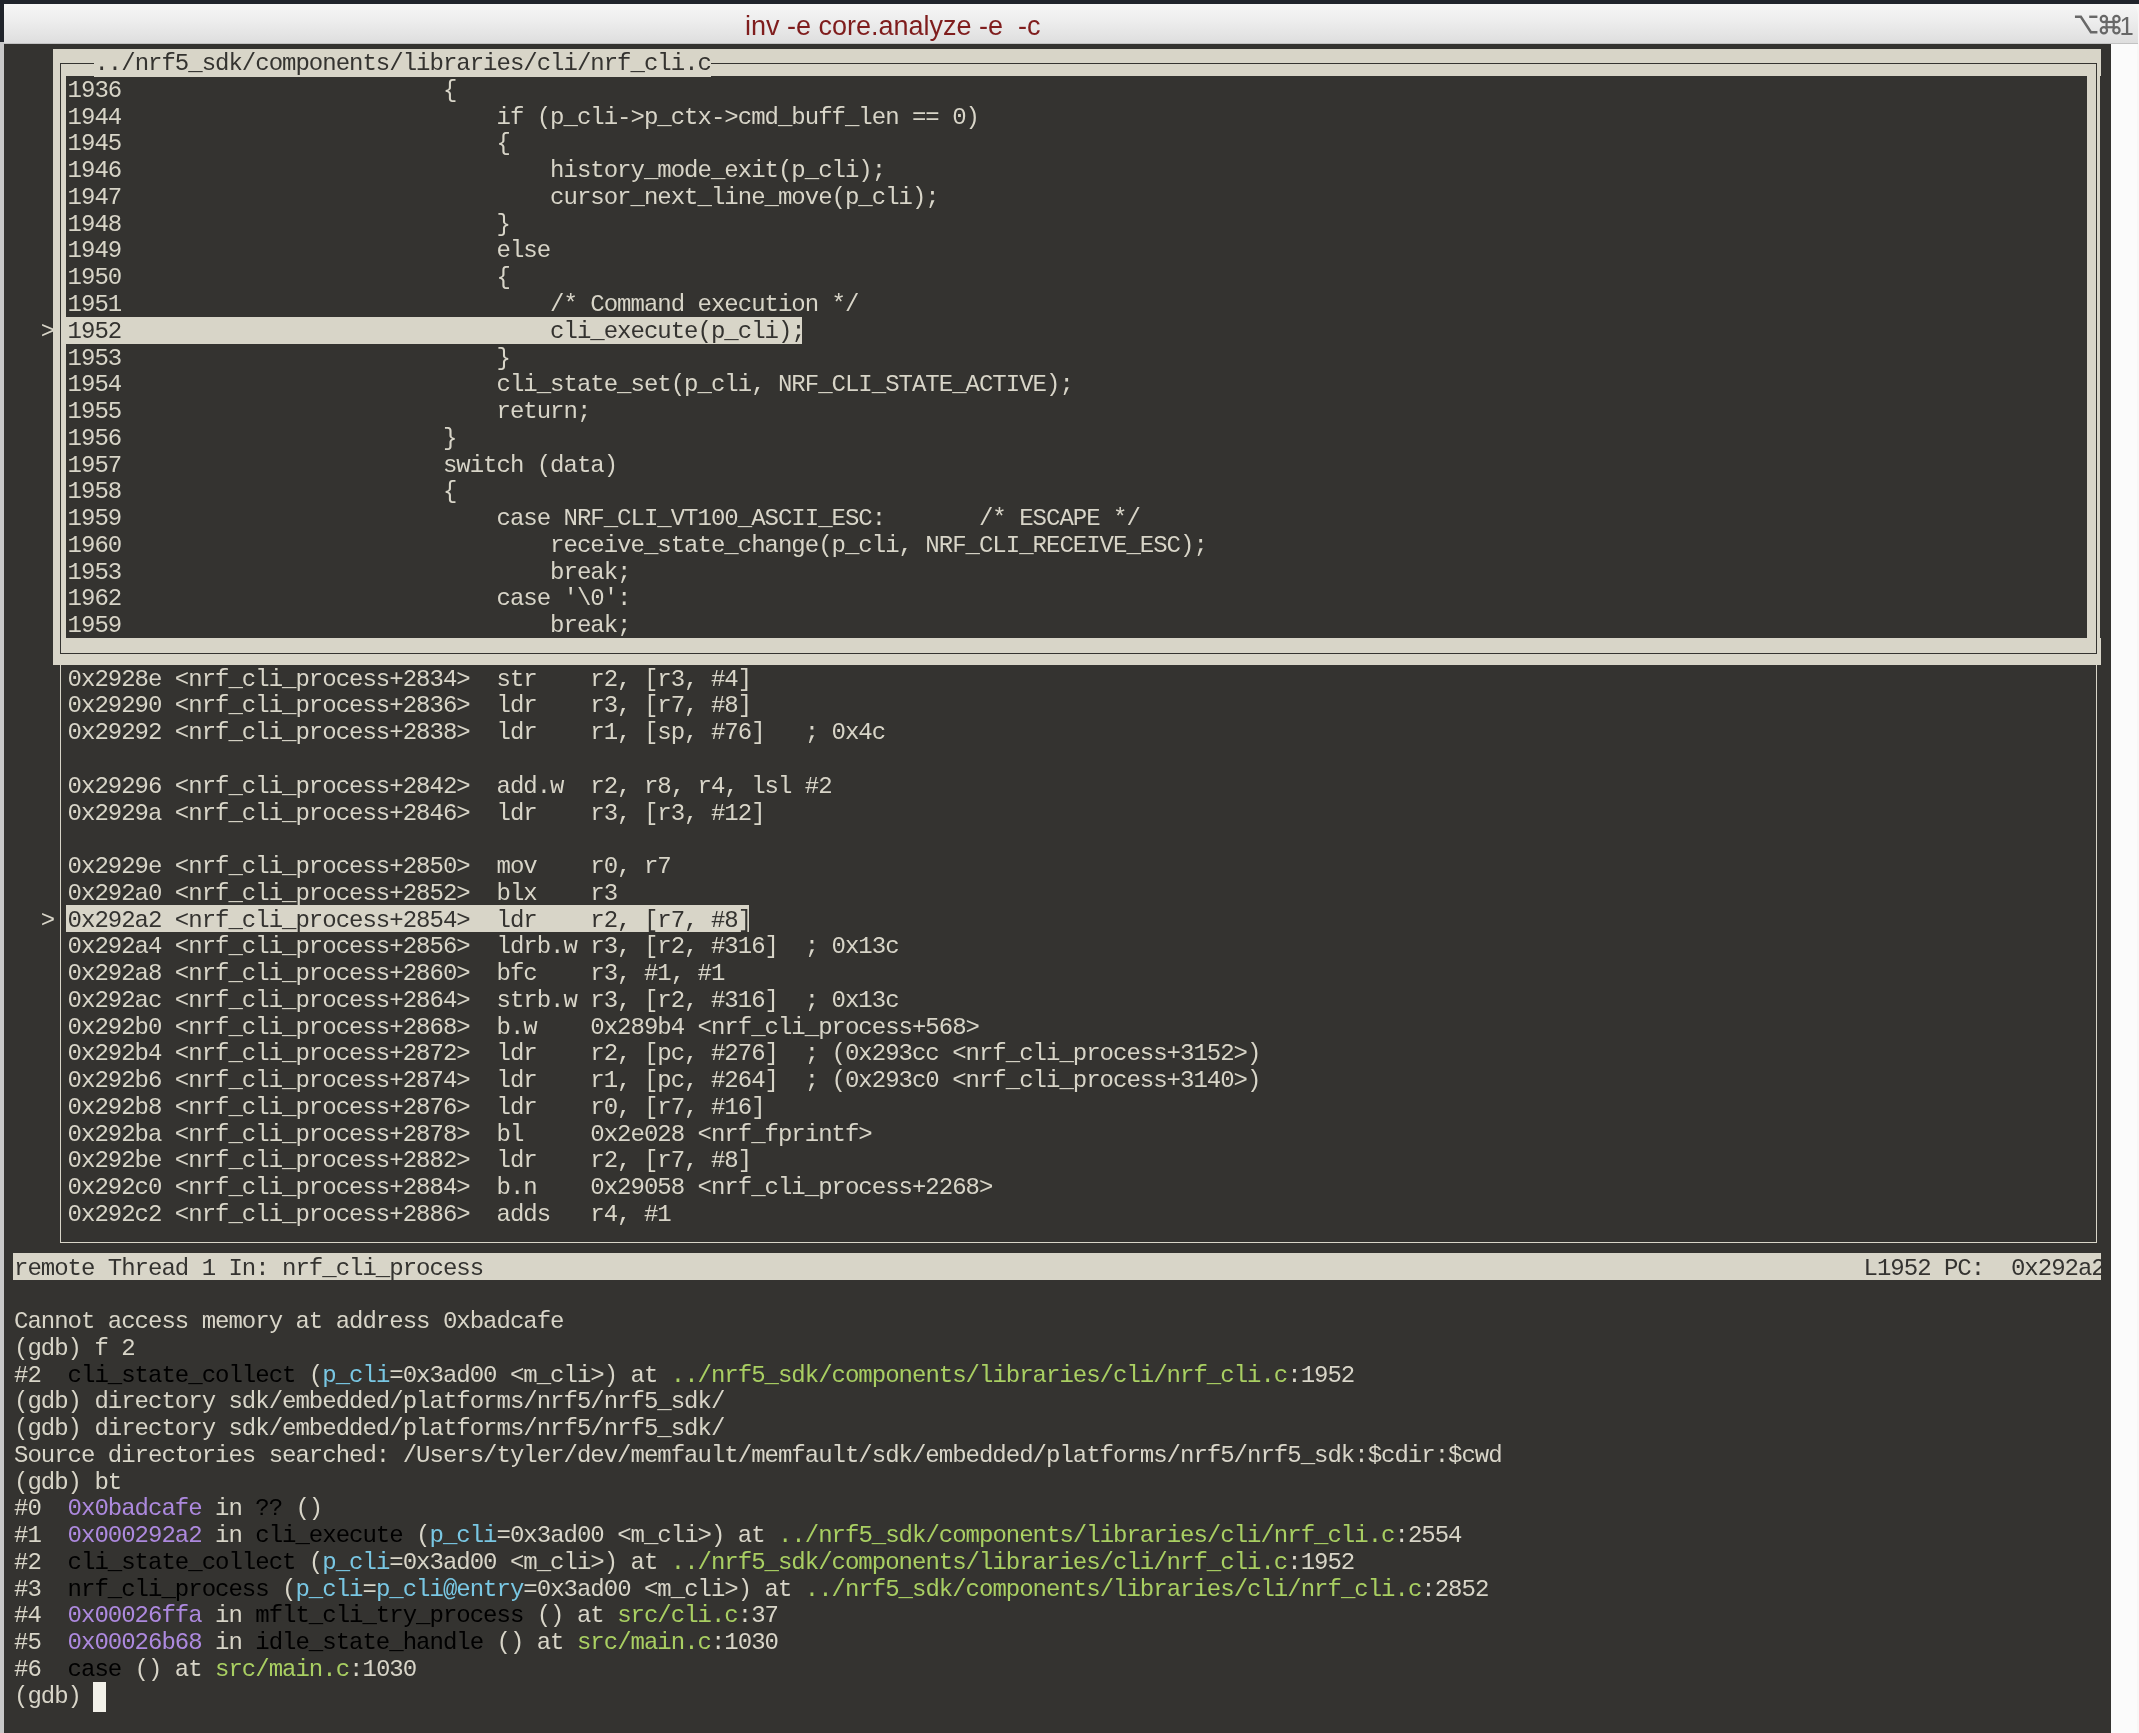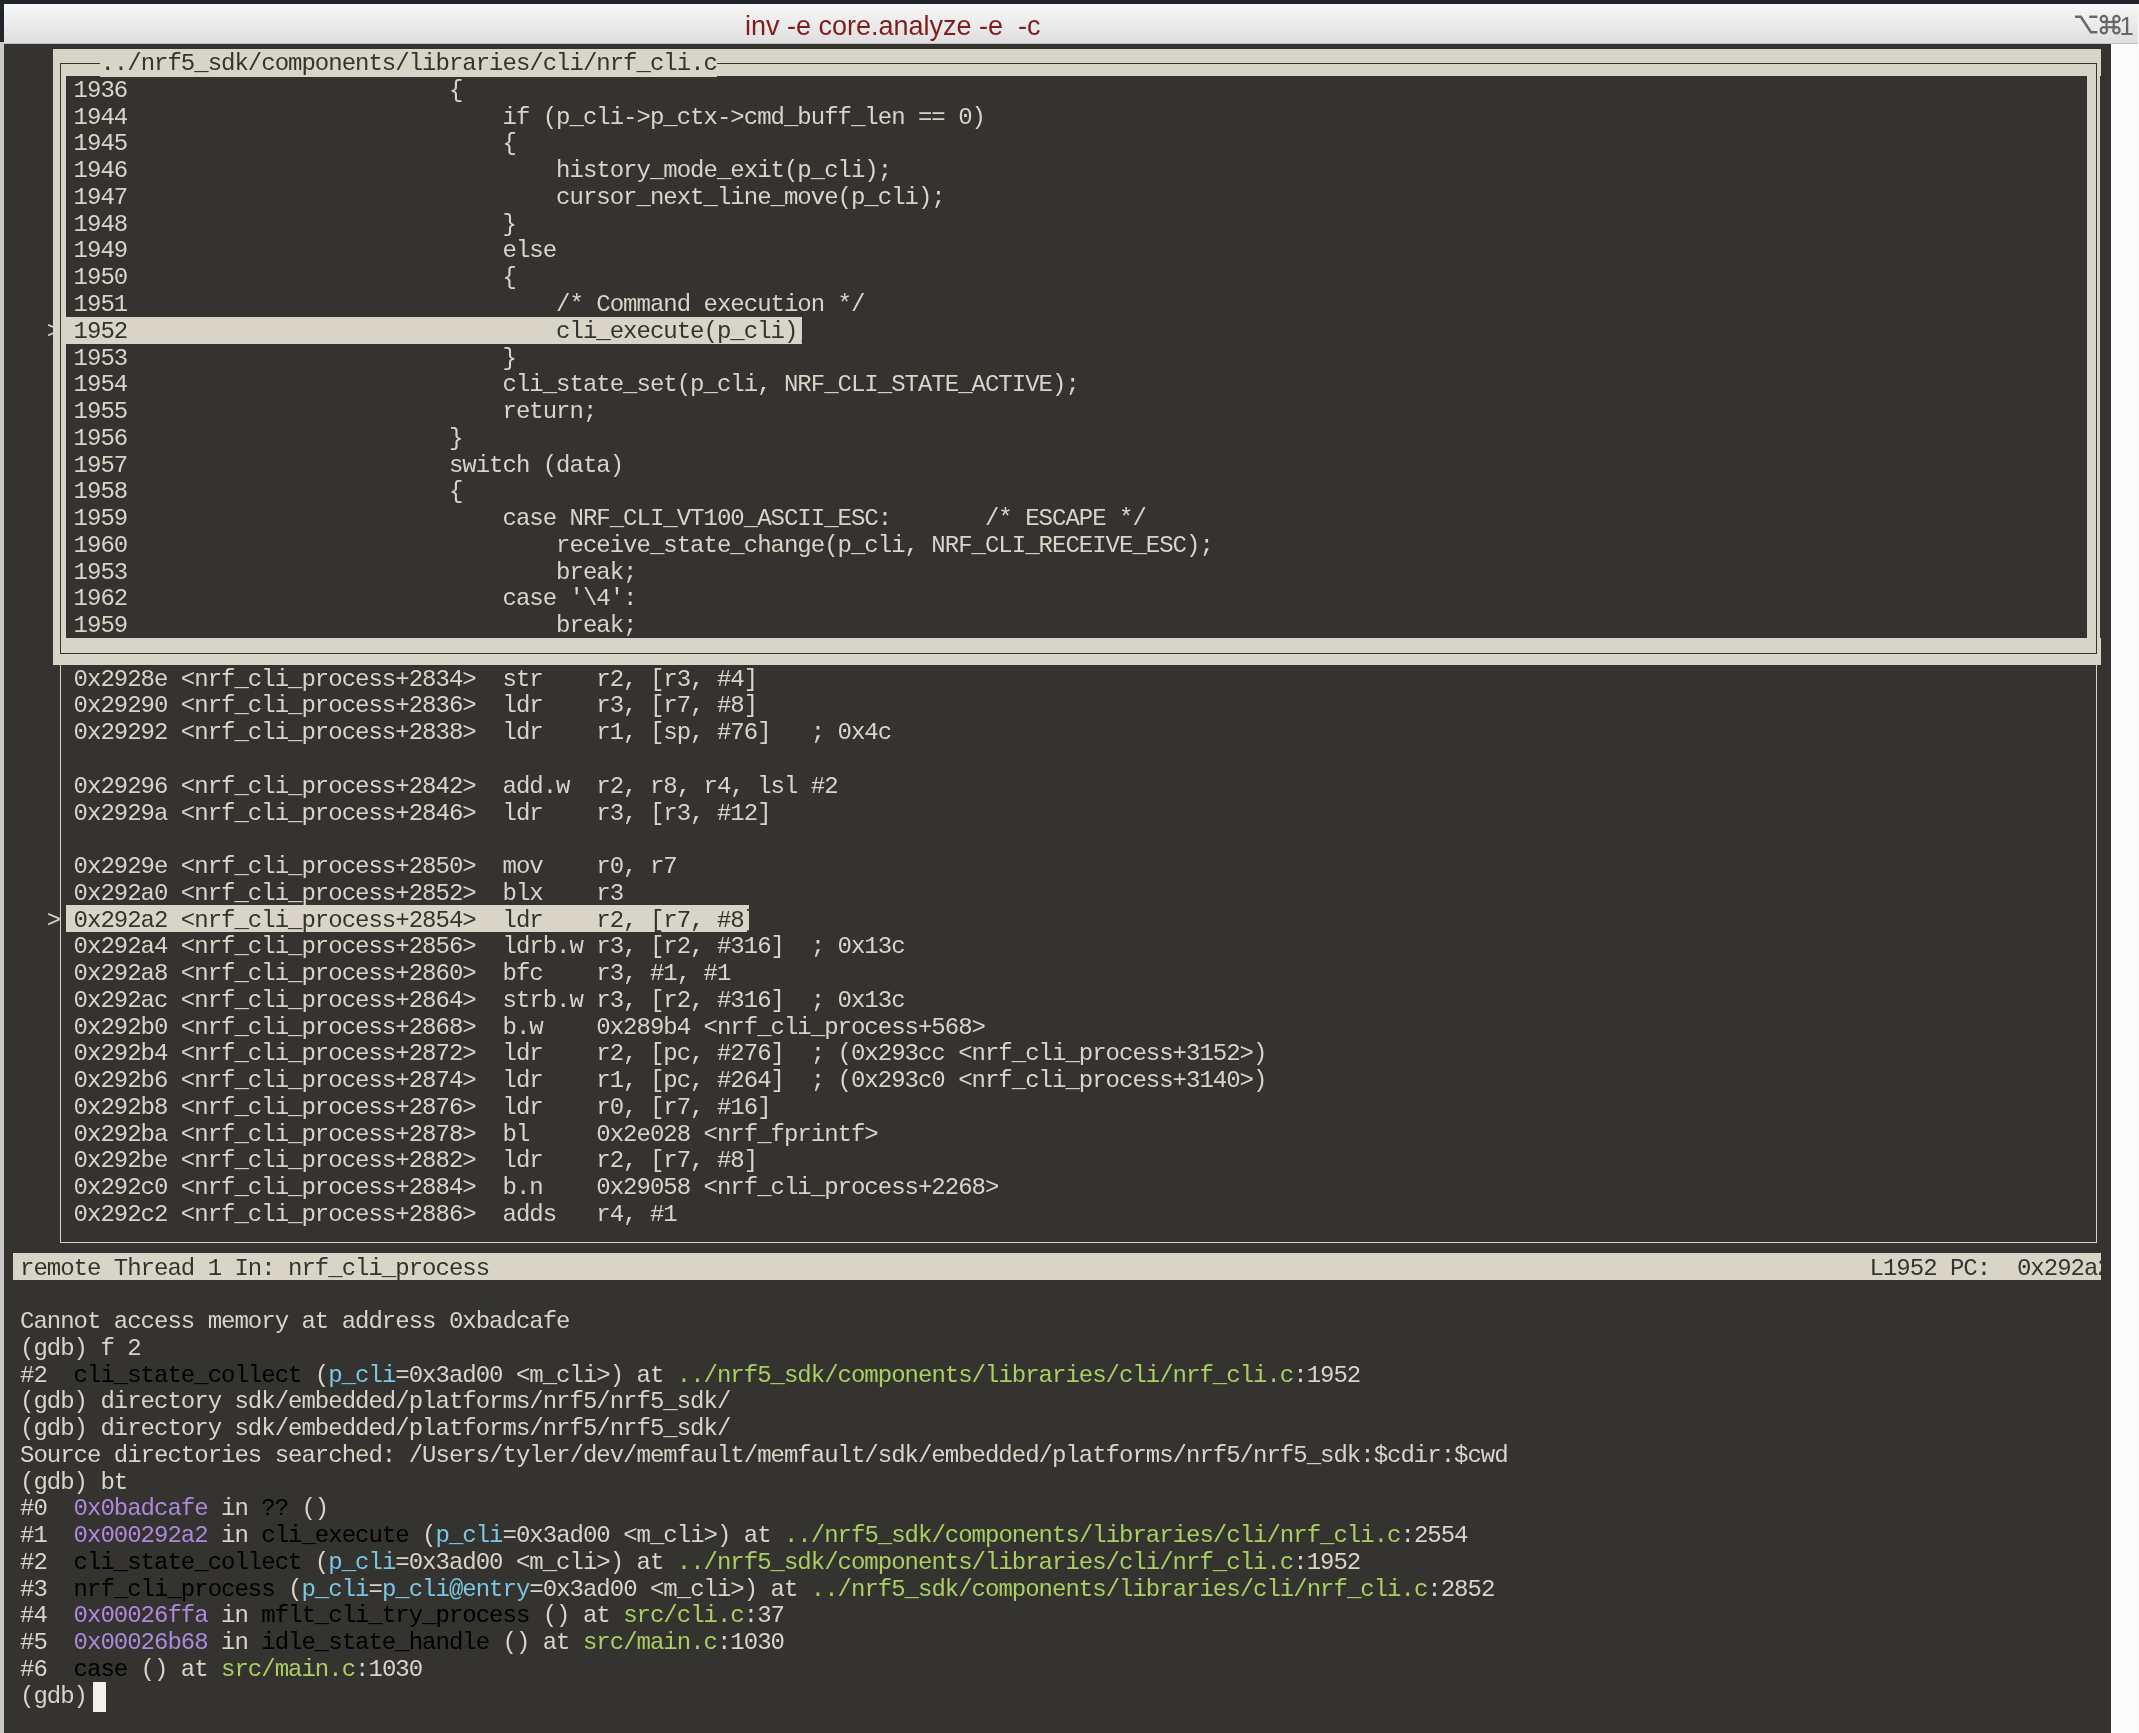--- a/index.html
+++ b/index.html
@@ -5,21 +5,21 @@
 #scr{position:absolute;left:0;top:0;width:2139px;height:1734px;background:#f7f7f6}
 #top{position:absolute;left:0;top:0;width:2139px;height:3.8px;background:#20242b}
 #lft{position:absolute;left:0;top:42px;width:3.8px;height:1692px;background:#c9c9c9}
 #lftop{position:absolute;left:0;top:3.8px;width:3.8px;height:38px;background:#20242b}
 #win{position:absolute;left:3.8px;top:44px;width:2107px;height:1690px;background:#343330}
 #gut{position:absolute;left:2111px;top:44px;width:26px;height:1690px;background:#fbfbfb}
 #tbar{position:absolute;left:3.8px;top:3.8px;width:2134px;height:40px;border-radius:10.5px 10.5px 0 0;
   background:linear-gradient(180deg,#f6f6f6 0%,#eeeeee 40%,#e5e5e5 75%,#dedede 100%);
   border-bottom:1.9px solid #c2c2c2}
 #ttl{position:absolute;left:745px;top:10.5px;font:500 27px "Liberation Sans",sans-serif;color:#7f1d1d;white-space:pre}
-.r{position:absolute;left:20px;height:14px;font:24px/27px "Liberation Mono",monospace;letter-spacing:-1px;color:#d8d5c8;white-space:pre}
+.r{position:absolute;left:14px;height:14px;font:24px/27px "Liberation Mono",monospace;letter-spacing:-1px;color:#d8d5c8;white-space:pre}
 .k{color:#343330}
 .o{color:#000000}
 .g{color:#a9cf62}
 .p{color:#ad89de}
 .c{color:#79c7e3}
 .bgb{background:#d8d5c8}
 .band{position:absolute;background:#d8d5c8}
 </style></head><body>
 <div id="scr">
 <div id="top"></div>
@@ -51,21 +51,21 @@
 <div class="r" style="top:318px">  &gt; <span class="k">1952                                cli_execute(p_cli);</span></div>
 <div class="r" style="top:345px">    1953                            }</div>
 <div class="r" style="top:371px">    1954                            cli_state_set(p_cli, NRF_CLI_STATE_ACTIVE);</div>
 <div class="r" style="top:398px">    1955                            return;</div>
 <div class="r" style="top:425px">    1956                        }</div>
 <div class="r" style="top:452px">    1957                        switch (data)</div>
 <div class="r" style="top:478px">    1958                        {</div>
 <div class="r" style="top:505px">    1959                            case NRF_CLI_VT100_ASCII_ESC:       /* ESCAPE */</div>
 <div class="r" style="top:532px">    1960                                receive_state_change(p_cli, NRF_CLI_RECEIVE_ESC);</div>
 <div class="r" style="top:559px">    1953                                break;</div>
-<div class="r" style="top:585px">    1962                            case '\4':</div>
+<div class="r" style="top:585px">    1962                            case '\0':</div>
 <div class="r" style="top:612px">    1959                                break;</div>
 <div class="r" style="top:666px">    0x2928e &lt;nrf_cli_process+2834&gt;  str    r2, [r3, #4]</div>
 <div class="r" style="top:692px">    0x29290 &lt;nrf_cli_process+2836&gt;  ldr    r3, [r7, #8]</div>
 <div class="r" style="top:719px">    0x29292 &lt;nrf_cli_process+2838&gt;  ldr    r1, [sp, #76]   ; 0x4c</div>
 <div class="r" style="top:773px">    0x29296 &lt;nrf_cli_process+2842&gt;  add.w  r2, r8, r4, lsl #2</div>
 <div class="r" style="top:800px">    0x2929a &lt;nrf_cli_process+2846&gt;  ldr    r3, [r3, #12]</div>
 <div class="r" style="top:853px">    0x2929e &lt;nrf_cli_process+2850&gt;  mov    r0, r7</div>
 <div class="r" style="top:880px">    0x292a0 &lt;nrf_cli_process+2852&gt;  blx    r3</div>
 <div class="r" style="top:907px">  &gt; <span class="k">0x292a2 &lt;nrf_cli_process+2854&gt;  ldr    r2, [r7, #8]</span></div>
 <div class="r" style="top:933px">    0x292a4 &lt;nrf_cli_process+2856&gt;  ldrb.w r3, [r2, #316]  ; 0x13c</div>

